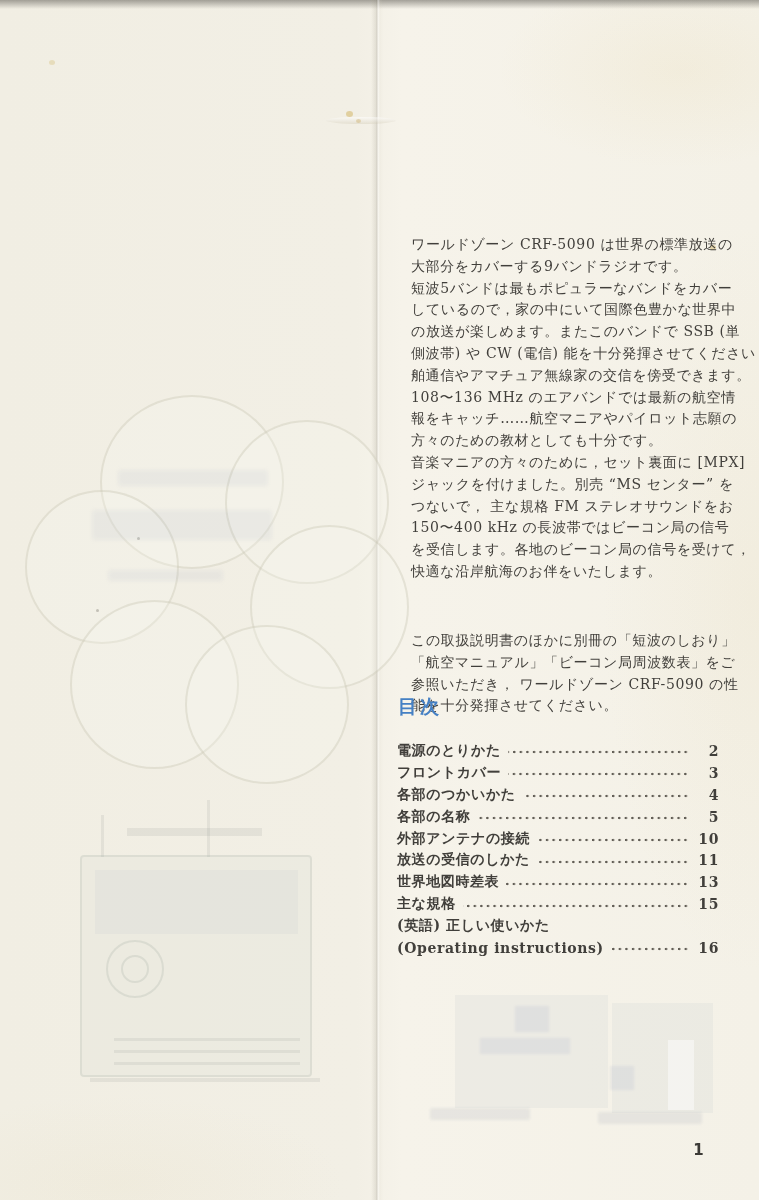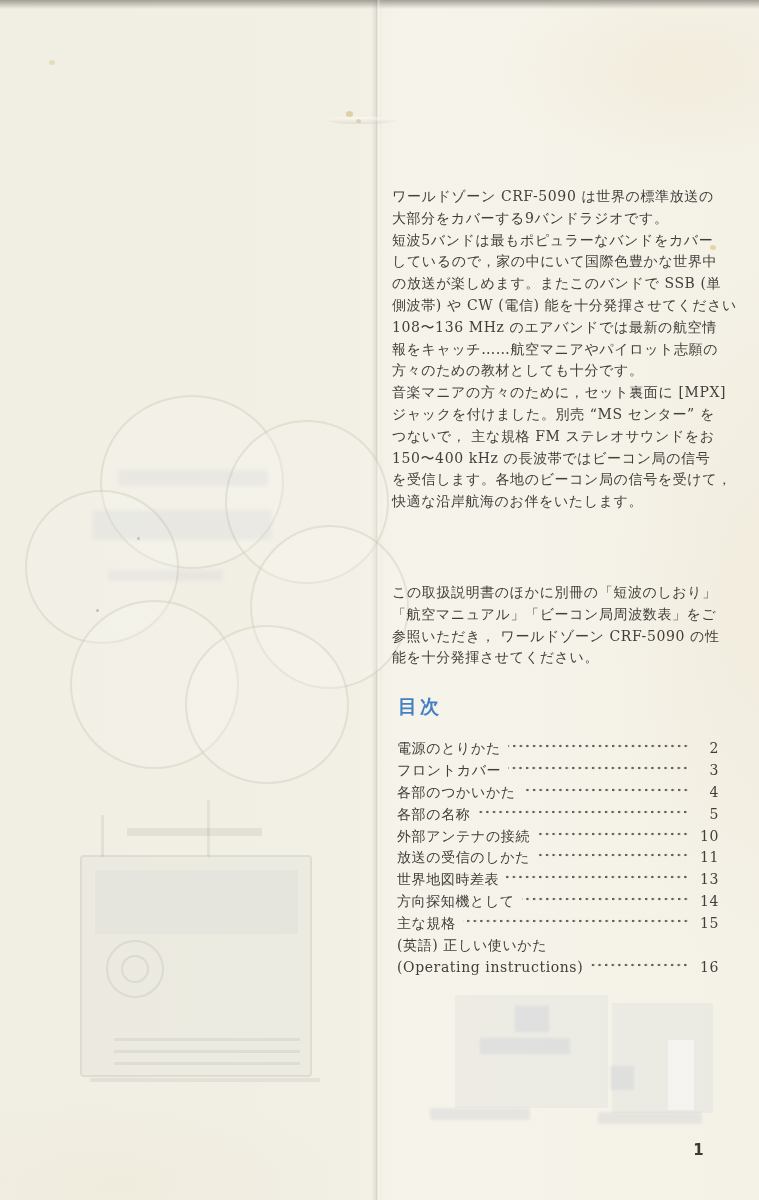--- a/index.html
+++ b/index.html
@@ -39,29 +39,29 @@
   .petal{position:absolute;border:2px solid rgba(186,181,163,.30);border-radius:50%;
     background:rgba(248,246,238,.25);}
   .ghost-bar{position:absolute;background:rgba(146,158,186,.10);filter:blur(2px);border-radius:3px;}
   .gline{position:absolute;background:rgba(150,158,152,.16);}
   .gbox{position:absolute;border:2px solid rgba(150,158,152,.18);background:rgba(205,212,207,.14);}
   .gcircle{position:absolute;border:2px solid rgba(150,158,152,.20);border-radius:50%;}
   .gfill{position:absolute;background:rgba(203,210,208,.22);}
   .gfill-blue{position:absolute;background:rgba(130,150,190,.12);filter:blur(1px);}
   .gtext{position:absolute;background:rgba(140,150,170,.14);filter:blur(1.5px);border-radius:2px;}
   
-  .intro,.note{position:absolute;left:392px;width:326px;font-size:14px;letter-spacing:.6px;}
+  .intro,.note{position:absolute;left:411px;width:326px;font-size:14px;letter-spacing:.6px;margin-top:48px;}
   .tline{height:21.8px;line-height:21.8px;white-space:nowrap;}
   .intro{top:186px;}
   .note{top:582px;}
   .toc-heading{position:absolute;left:398px;top:694px;margin:0;
     font-family:"DejaVu Sans","Liberation Sans",sans-serif;
     font-size:19px;font-weight:bold;letter-spacing:3px;}
   .toc{position:absolute;left:397px;top:740px;width:322px;font-size:14px;letter-spacing:.6px;}
-  .toc-row{display:flex;height:21.9px;}
+  .toc-row{display:flex;align-items:center;height:21.9px;font-weight:bold;}
   .toc-label{white-space:nowrap;}
   .toc-leader{flex:1;height:5px;margin:4px 5px 0 7px;
     background-image:radial-gradient(circle at 2px 2px, rgba(72,68,60,.85) 1.15px, transparent 1.6px);
     background-size:6.6px 5px;background-repeat:repeat-x;background-position:right center;}
   .toc-page{min-width:24px;text-align:right;}
   .page-num{position:absolute;left:680px;top:1141px;width:38px;text-align:center;
     font-size:15px;font-weight:bold;color:#3c3a36;letter-spacing:1px;
     font-family:"DejaVu Sans","Liberation Sans",sans-serif;}
 </style>
 </head>
@@ -117,20 +117,21 @@
     <div class="gtext" style="left:598px;top:1112px;width:104px;height:12px;"></div>
   </div>
 
   <div class="intro">
       <div class="tline">ワールドゾーン CRF-5090 は世界の標準放送の</div>
       <div class="tline">大部分をカバーする9バンドラジオです。</div>
       <div class="tline">短波5バンドは最もポピュラーなバンドをカバー</div>
       <div class="tline">しているので，家の中にいて国際色豊かな世界中</div>
       <div class="tline">の放送が楽しめます。またこのバンドで SSB (単</div>
       <div class="tline">側波帯) や CW (電信) 能を十分発揮させてください</div>
+      <div class="tline">舶通信やアマチュア無線家の交信を傍受できます。</div>
       <div class="tline">108〜136 MHz のエアバンドでは最新の航空情</div>
       <div class="tline">報をキャッチ……航空マニアやパイロット志願の</div>
       <div class="tline">方々のための教材としても十分です。</div>
       <div class="tline">音楽マニアの方々のために，セット裏面に [MPX]</div>
       <div class="tline">ジャックを付けました。別売 “MS センター” を</div>
       <div class="tline">つないで， 主な規格 FM ステレオサウンドをお</div>
       <div class="tline">150〜400 kHz の長波帯ではビーコン局の信号</div>
       <div class="tline">を受信します。各地のビーコン局の信号を受けて，</div>
       <div class="tline">快適な沿岸航海のお伴をいたします。</div>
     </div>
@@ -172,25 +173,20 @@
         <span class="toc-label">放送の受信のしかた</span>
         <div class="toc-leader"></div>
         <span class="toc-page">11</span>
       </div>
       <div class="toc-row">
         <span class="toc-label">世界地図時差表</span>
         <div class="toc-leader"></div>
         <span class="toc-page">13</span>
       </div>
       <div class="toc-row">
-        <span class="toc-label">方向探知機として</span>
-        <div class="toc-leader"></div>
-        <span class="toc-page">14</span>
-      </div>
-      <div class="toc-row">
         <span class="toc-label">主な規格</span>
         <div class="toc-leader"></div>
         <span class="toc-page">15</span>
       </div>
       <div class="toc-row">
         <span class="toc-label">(英語) 正しい使いかた</span>
       </div>
       <div class="toc-row">
         <span class="toc-label">(Operating instructions)</span>
         <div class="toc-leader"></div>

